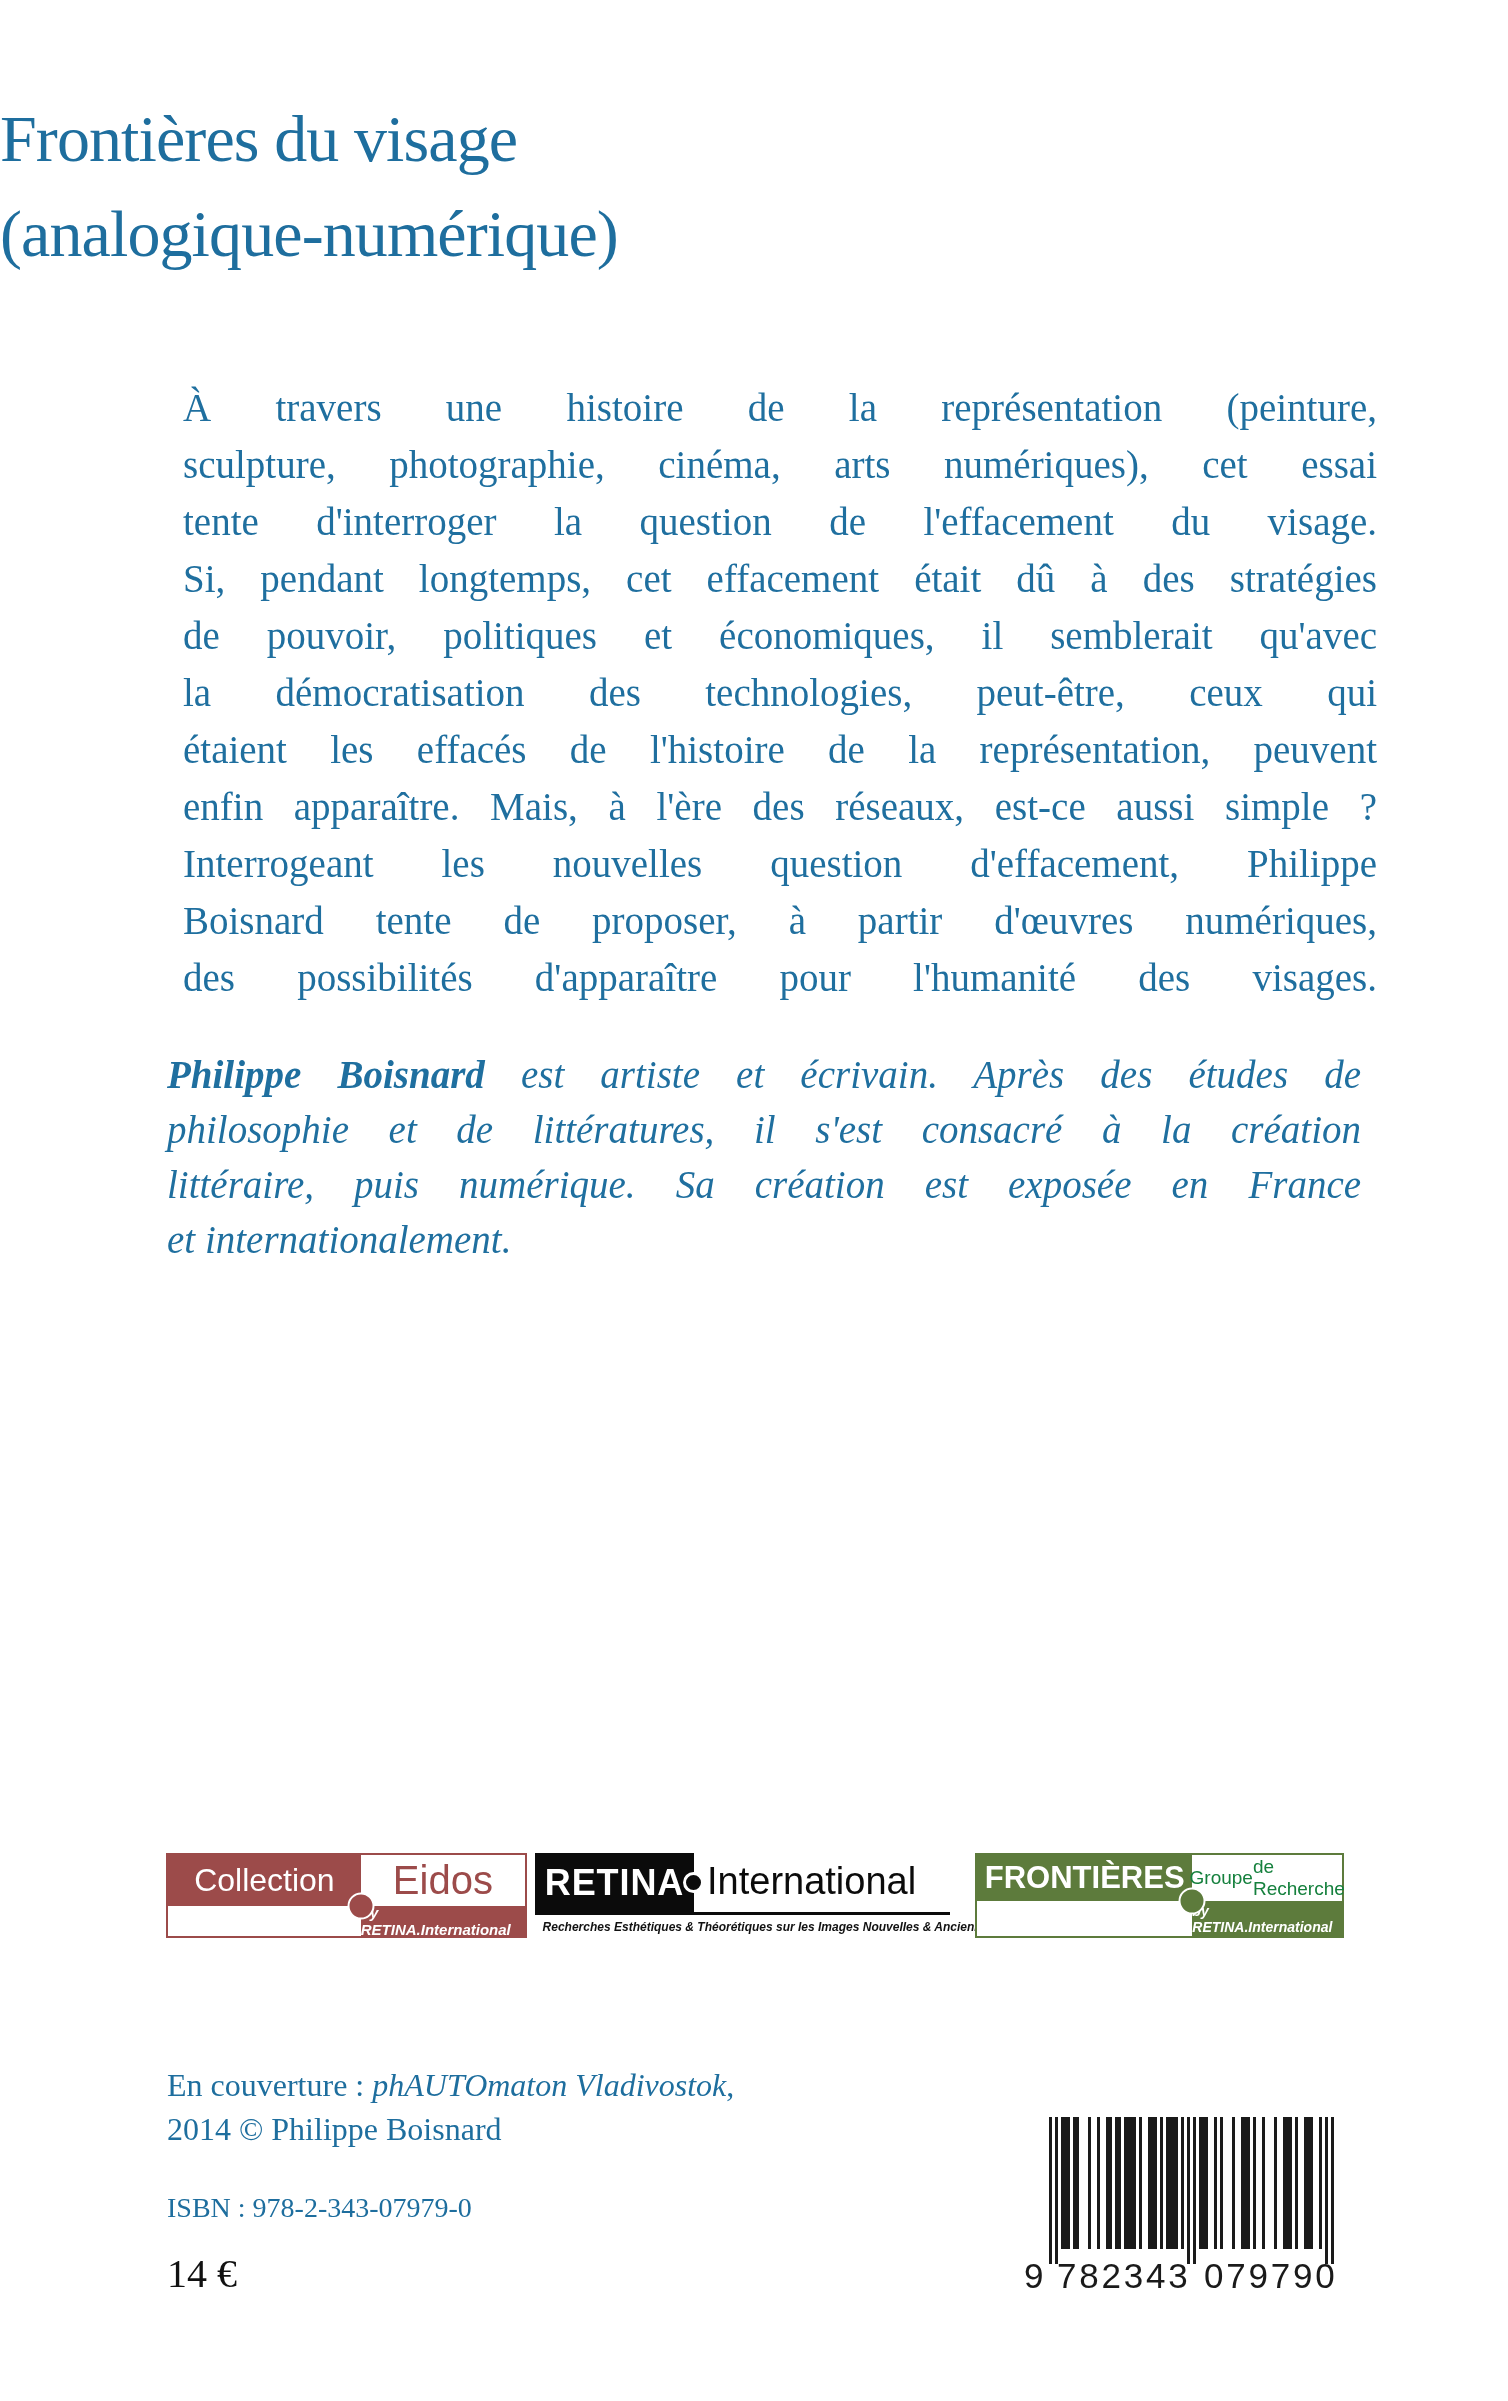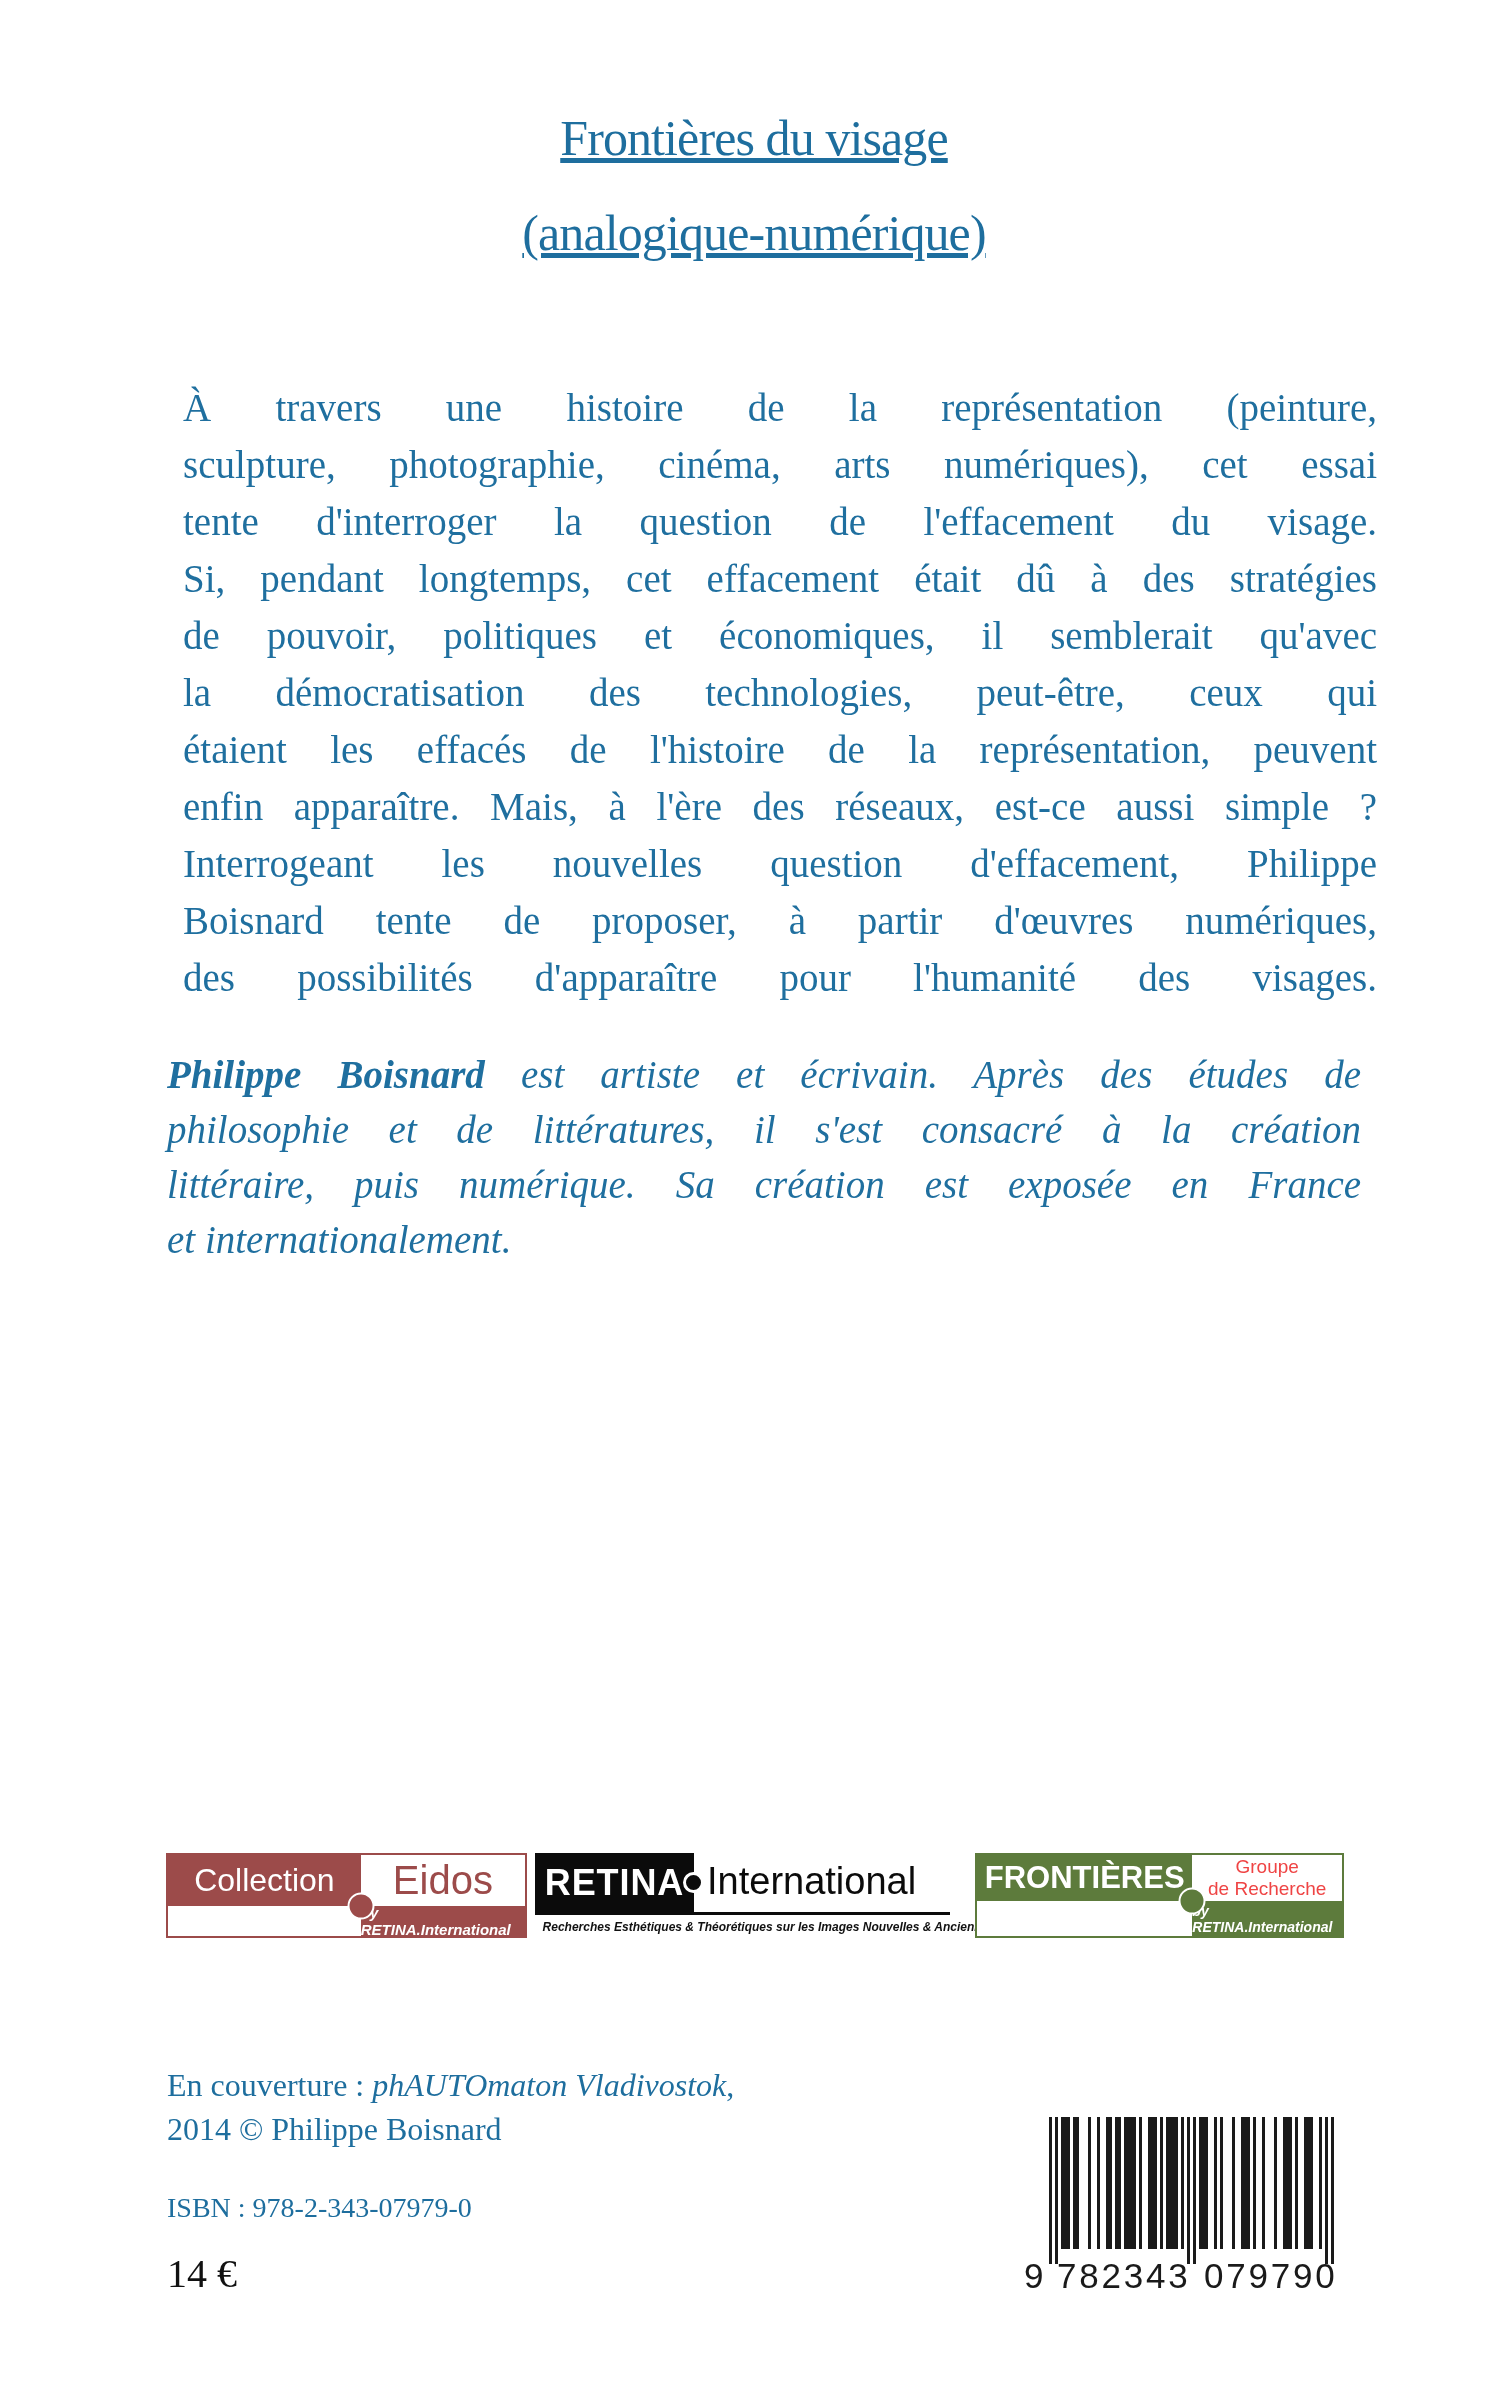--- a/index.html
+++ b/index.html
@@ -6,22 +6,22 @@
   .page{
     position:relative;
     width:1508px;height:2402px;
     background:#ffffff;
     overflow:hidden;
     font-family:"Liberation Serif", serif;
   }
   
   .title{
     position:absolute;left:0;top:91px;width:100%;
-    text-align:center;color:#1e6e9e;
-    font-size:50px;line-height:95px;letter-spacing:-0.9px;text-decoration:underline;
+    color:#1e6e9e;
+    font-size:66px;line-height:95px;letter-spacing:-0.9px;
   }
   
   .synopsis{
     position:absolute;left:167px;top:379px;width:1194px;
     color:#1f6f9f;font-size:39px;margin-left:16px;
   }
   .jline{
     text-align:justify;text-align-last:justify;
     line-height:57px;
   }
@@ -96,22 +96,22 @@
     border:2.8px solid #5d7b3c;background:#fff;
   }
   .fr-tl{
     position:absolute;left:0;top:0;width:59%;height:57%;
     background:#5d7b3c;color:#fff;
     display:flex;align-items:center;justify-content:center;
     font-size:31px;font-weight:bold;
   }
   .fr-tr{
     position:absolute;right:0;top:0;width:41%;height:57%;
-    background:#fff;color:#ef4444;
-    display:flex;flex-direction:column;align-items:center;justify-content:center;
+    background:#fff;color:#15803d;
+    display:flex;flex-direction:row;align-items:center;justify-content:center;
     font-size:19px;line-height:22px;
   }
   .fr-br{
     position:absolute;right:0;bottom:0;width:41%;height:43%;
     background:#5d7b3c;color:#fff;
     display:flex;align-items:center;justify-content:center;
     font-size:14px;font-style:italic;font-weight:bold;
   }
   .fr-dot{left:59%;top:57%;transform:translate(-50%,-50%);background:#5d7b3c;}
 

